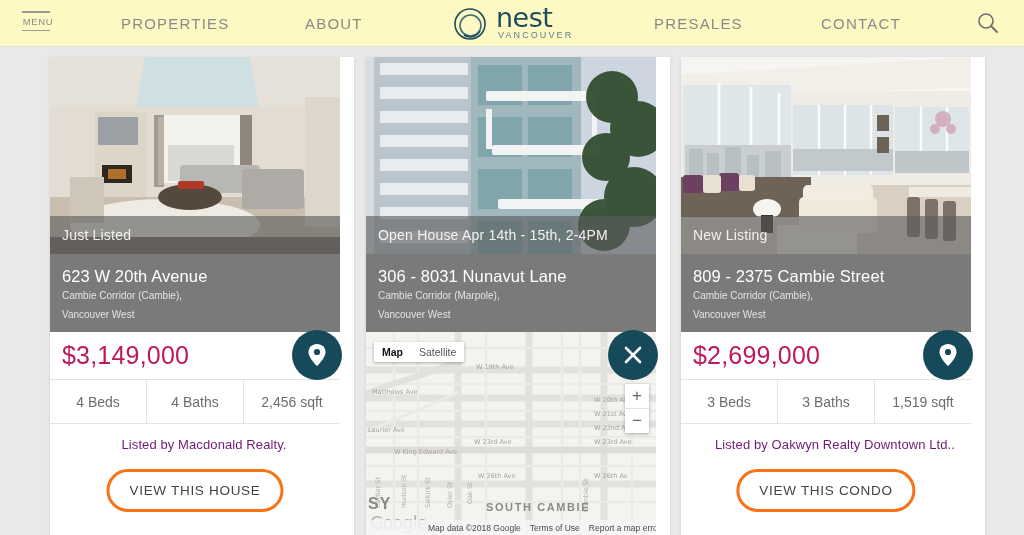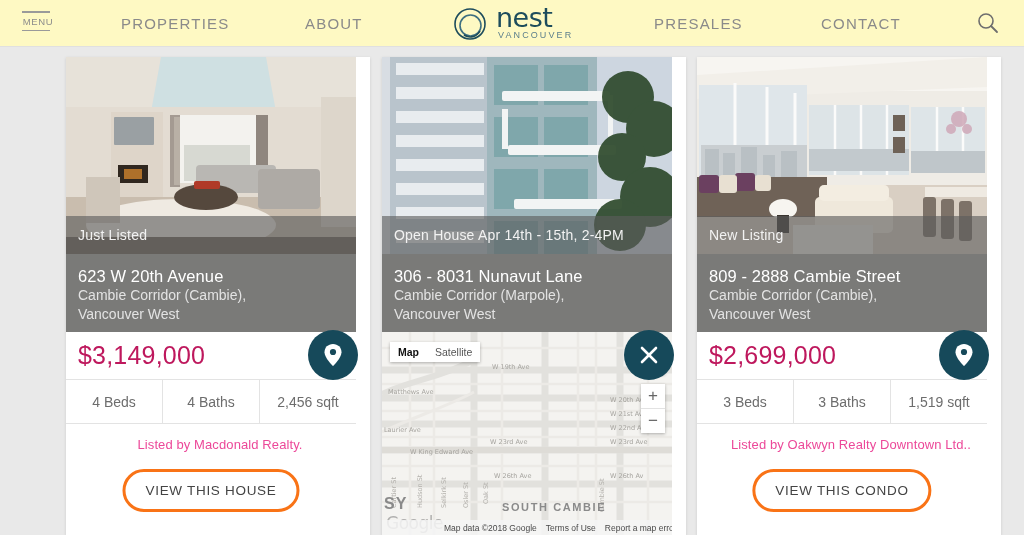--- a/index.html
+++ b/index.html
@@ -62,21 +62,20 @@
     width: 1024px; height: 488px;
     background: #e9e9e9;
   }
 
   .card {
     position: absolute; top: 10px;
     width: 304px; height: 478px;
     background: #ffffff;
     box-shadow: 0 1px 3px rgba(0,0,0,.13);
     overflow: hidden;
-    margin-left: 16px;
   }
   .card-1 { left: 50px; }
   .card-2 { left: 366px; }
   .card-3 { left: 681px; }
 
   
   .photo { position: absolute; top: 0; left: 0; width: 290px; height: 197px; overflow: hidden; }
   .photo svg { display: block; }
 
   .badge {
@@ -90,21 +89,21 @@
 
   
   .addr {
     position: absolute; top: 197px; left: 0;
     width: 290px; height: 78px;
     background: #7a7a78;
     padding: 12px 12px 4px 12px;
     color: #fff;
   }
   .addr-title { font-size: 16.5px; font-weight: 400; line-height: 20px; letter-spacing: .1px; }
-  .addr-sub { font-size: 14px; color: #e3e3e3; line-height: 19px; }
+  .addr-sub { font-size: 10px; color: #e3e3e3; line-height: 19px; }
 
   
   .price-row {
     position: absolute; top: 275px; left: 0;
     width: 290px; height: 48px;
     border-bottom: 1px solid #e3e3e3;
     display: flex; align-items: center; padding-left: 12px;
   }
   .price { font-size: 25px; color: #be185d; font-weight: 400; letter-spacing: .2px; }
 
@@ -117,21 +116,21 @@
   .stat {
     flex: 1; display: flex; align-items: center; justify-content: center;
     font-size: 14px; color: #6d6d6d;
     border-right: 1px solid #e3e3e3;
   }
   .stat:last-child { border-right: none; }
 
   
   .foot { position: absolute; top: 367px; left: 0; width: 290px; height: 111px; background:#fff; }
   .listed-by {
-    text-align: center; font-size: 13px; color: #ec4899;
+    text-align: center; font-size: 13px; color: #701a75;
     padding-top: 13px; letter-spacing: .1px; white-space: nowrap; padding-left: 18px;
   }
   .view-btn {
     position: absolute; left: 50%; transform: translateX(-50%);
     top: 45px;
     border: 3px solid #f97316; border-radius: 22px;
     padding: 11px 20px; font-size: 13.5px; color: #444;
     letter-spacing: .7px; background: transparent; cursor: pointer;
     white-space: nowrap;
   }
@@ -495,21 +494,21 @@
             <circle cx="254" cy="72" r="5"></circle>
             <circle cx="270" cy="72" r="5"></circle>
         </g>
         <rect x="196" y="58" width="12" height="16" fill="#6e6257"></rect>
         <rect x="196" y="80" width="12" height="16" fill="#6e6257"></rect>
       </svg>
       <div class="badge">New Listing</div>
     </div>
 
     <div class="addr">
-      <div class="addr-title">809 - 2888 Cambie Street</div>
+      <div class="addr-title">809 - 2375 Cambie Street</div>
       <div class="addr-sub">Cambie Corridor (Cambie),</div>
       <div class="addr-sub">Vancouver West</div>
     </div>
 
     <div class="pin-btn">
       <svg width="22" height="26" viewBox="0 0 22 26">
         <path d="M11 2 C6 2 2.5 5.6 2.5 10.2 C2.5 16 11 24 11 24 C11 24 19.5 16 19.5 10.2 C19.5 5.6 16 2 11 2 Z" fill="#ffffff"></path>
         <circle cx="11" cy="10" r="3.1" fill="#16495a"></circle>
       </svg>
     </div>

